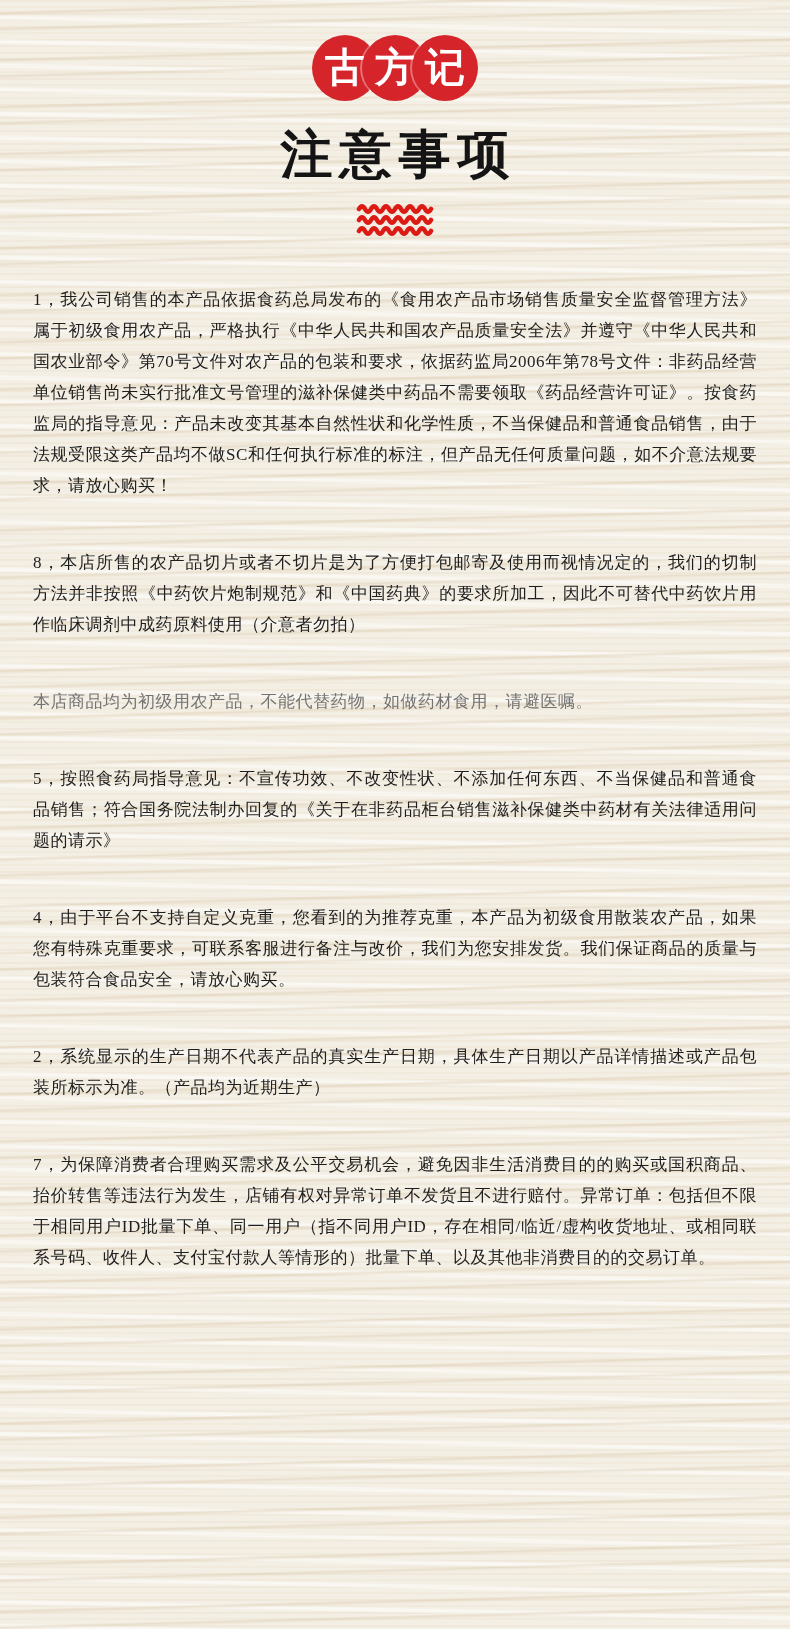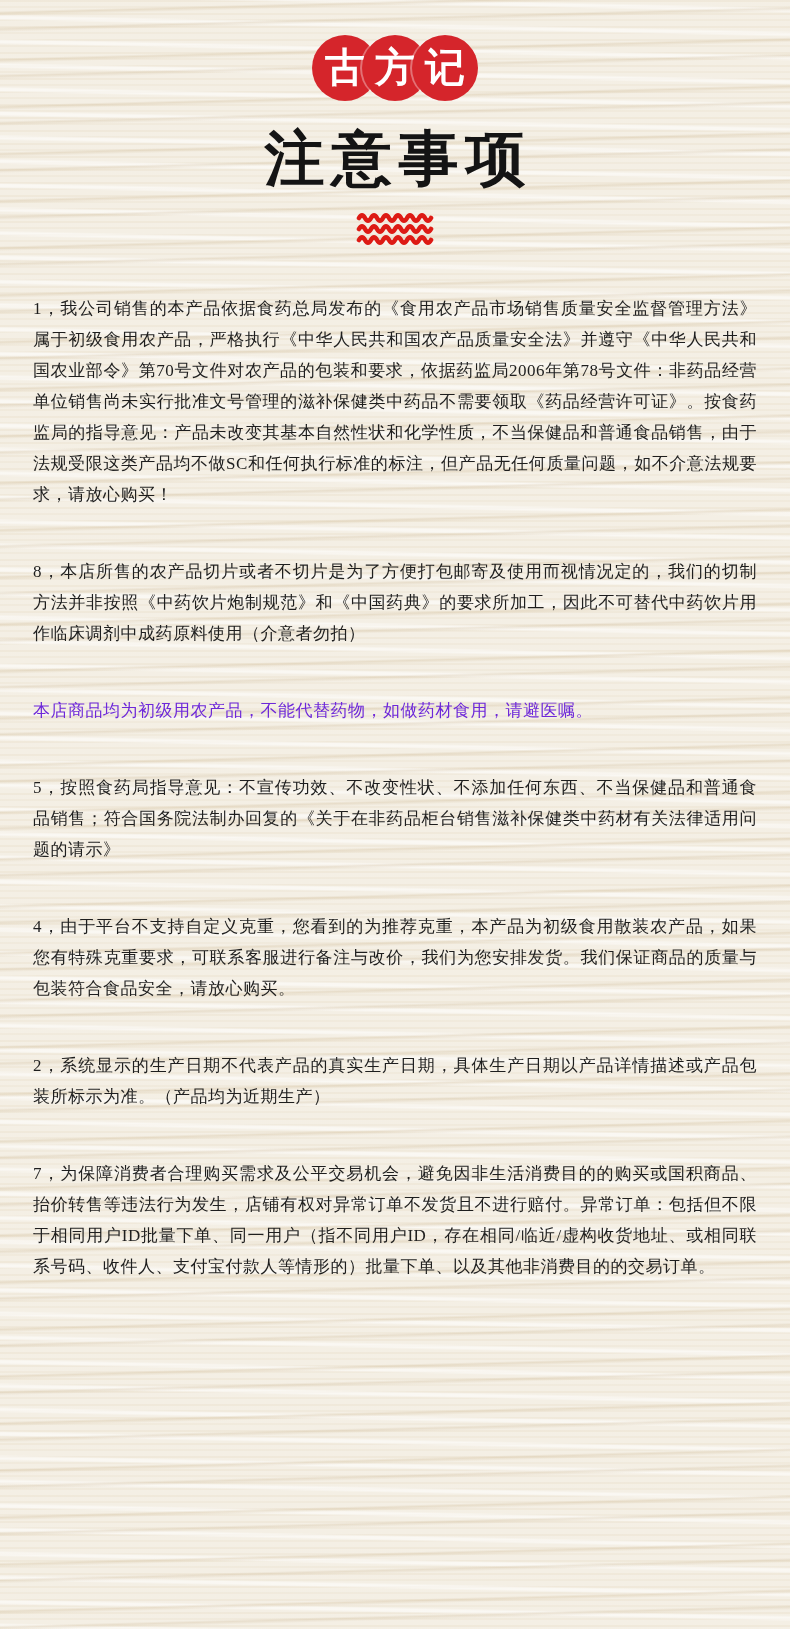--- a/index.html
+++ b/index.html
@@ -47,21 +47,21 @@
     line-height: 1;
   }
   .logo-circle + .logo-circle {
     margin-left: -16px;
     box-shadow: -2px 0 0 rgba(255,255,255,0.35);
   }
 
   .page-title {
     margin: 24px 0 0;
     text-align: center;
-    font-size: 60px;
+    font-size: 52px;
     font-weight: 700;
     letter-spacing: 7px;
     text-indent: 7px; 
     color: #141414;
     line-height: 1.15;
   }
 
   .wave-wrap {
     text-align: center;
     margin-top: 17px;
@@ -72,21 +72,21 @@
     padding: 46px 33px 0;
   }
   .para {
     margin: 0 0 46px;
     font-size: 17px;
     line-height: 31px;
     text-align: justify;
     letter-spacing: 0.5px;
   }
   .para.red {
-    color: #6d28d9;
+    color: #737373;
   }
 </style>
 </head>
 <body>
 
 <header>
   <div class="logo-row">
     <span class="logo-circle">
       <span>古</span>
     </span>

